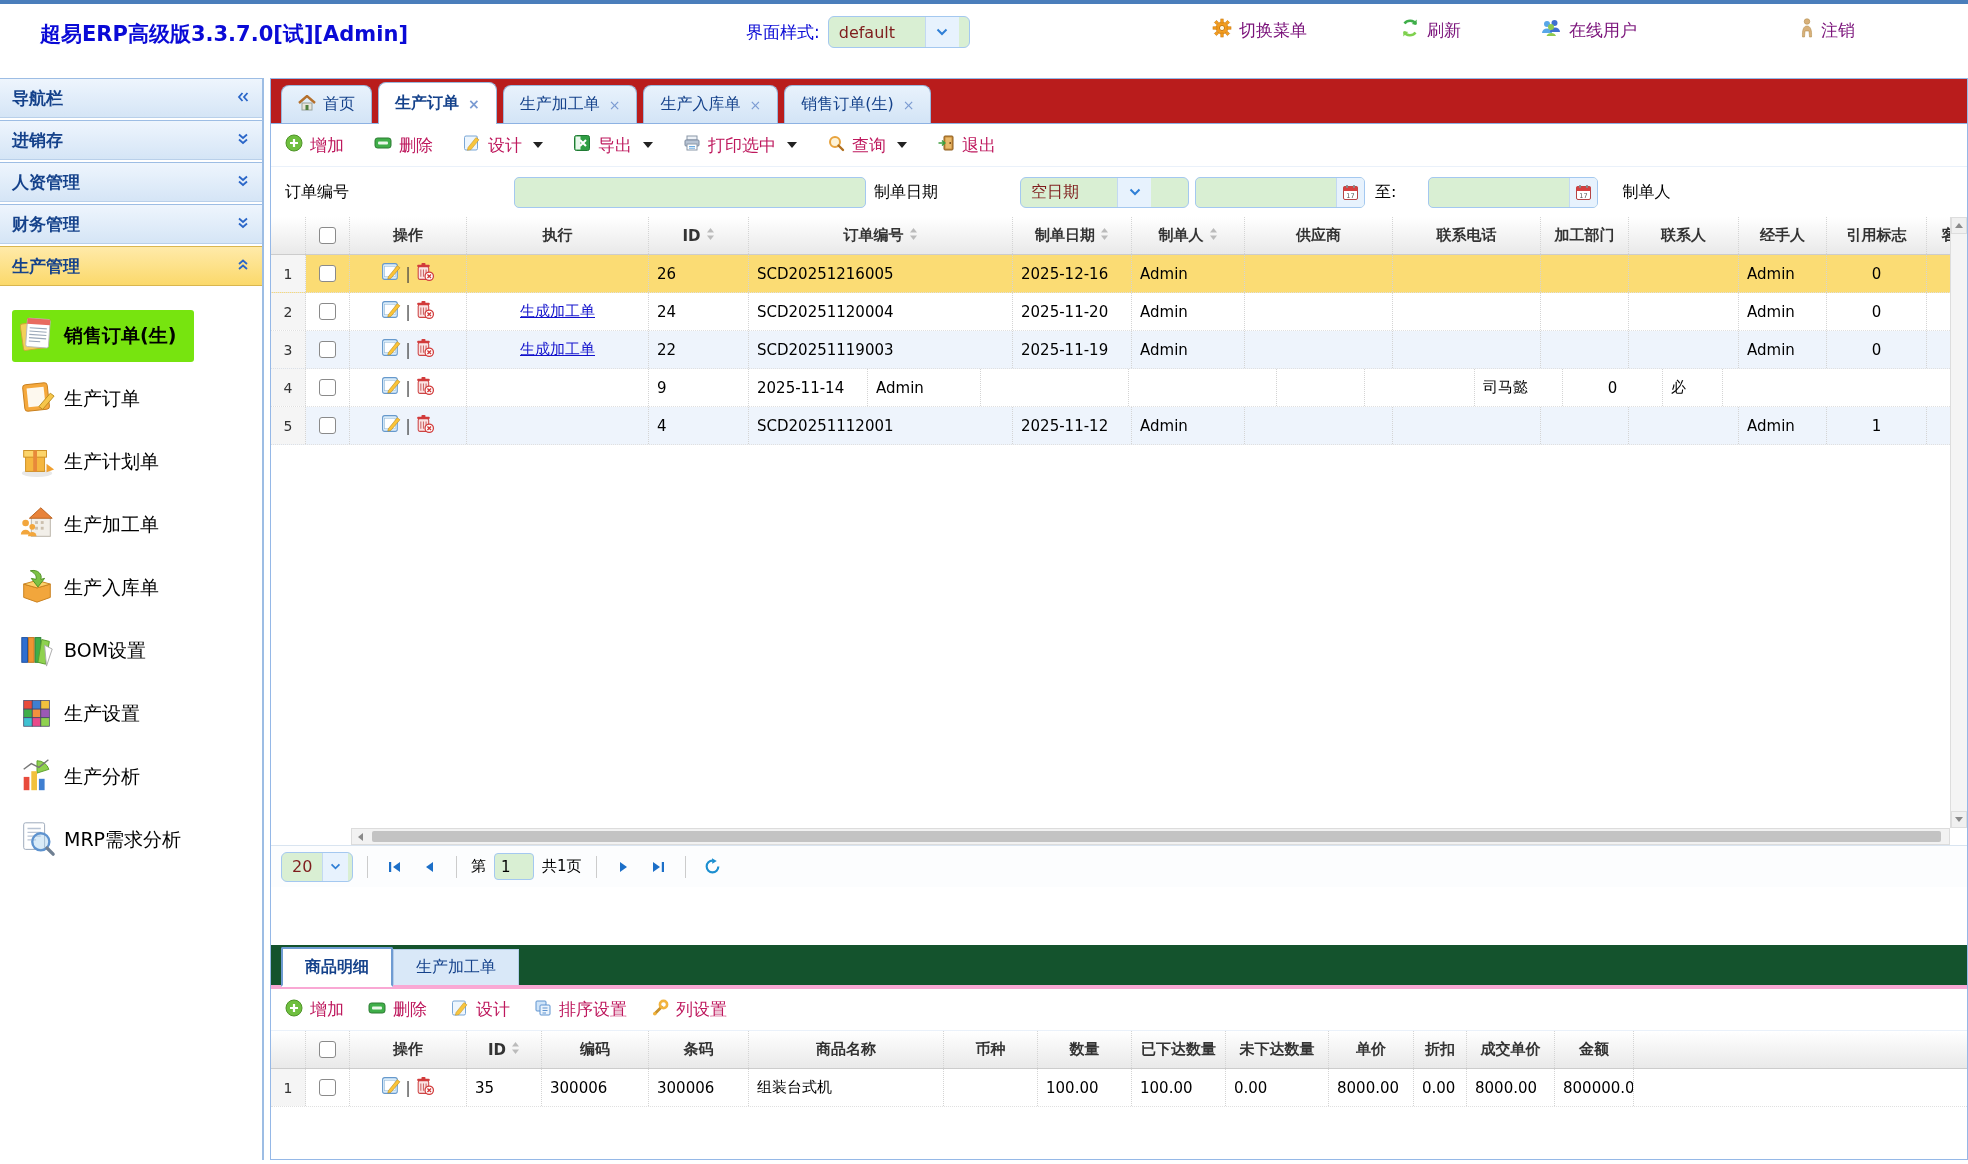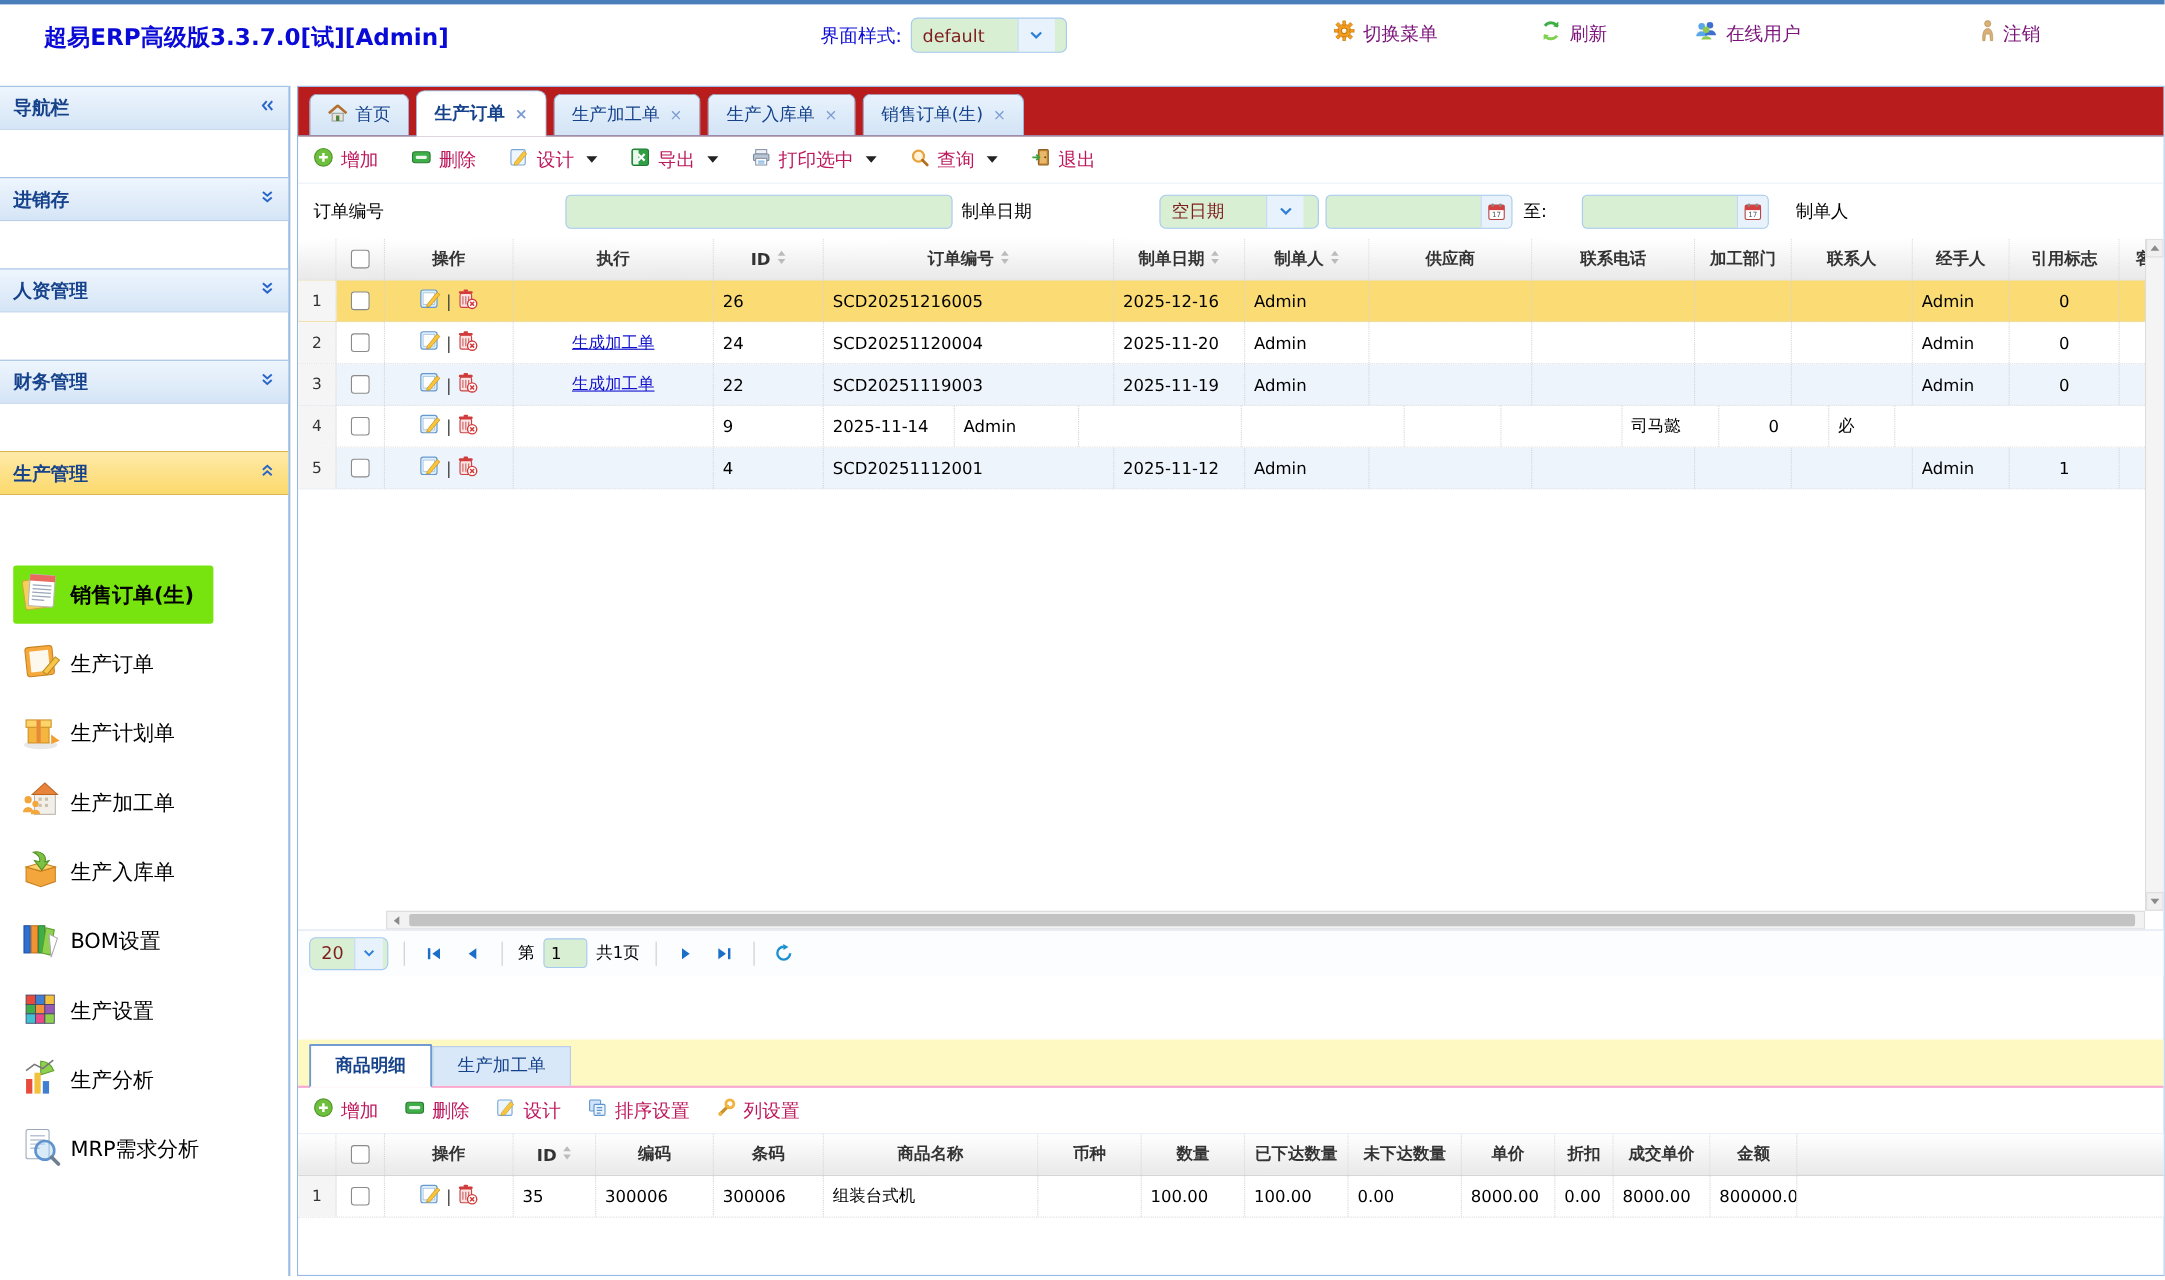--- a/index.html
+++ b/index.html
@@ -12,21 +12,21 @@
   .app-title { position:absolute; left:8px; top:16px; font-size:21px; font-weight:bold; color:#0a0ad6;margin-left:32px; }
   .style-group { position:absolute; left:746px; top:12px; display:flex; align-items:center; gap:8px; }
   .style-label { color:#0a0ad6; font-size:17px; }
   .sel-box { display:flex; align-items:stretch; height:32px; border:1px solid #a4c8f0; border-radius:6px; overflow:hidden; background:#d9efd3; cursor:pointer; }
   .sel-text { display:flex; align-items:center; padding:0 10px; font-size:16px; color:#7f1d1d; min-width:96px; }
   .sel-btn { width:34px; background:#e7f2fd; display:flex; align-items:center; justify-content:center; border-left:1px solid #c3d9f2; }
   .top-btn { position:absolute; top:14px; display:flex; align-items:center; gap:7px; color:#7a127a; font-size:17px; cursor:pointer; text-decoration:none; }
 
   
   .body { display:flex; height:1098px; padding-top:16px; }
-  .sidebar { width:264px; border-right:2px solid #9dbde4; display:flex; flex-direction:column; flex-shrink:0;gap:41px; }
+  .sidebar { width:264px; border-right:2px solid #9dbde4; display:flex; flex-direction:column; flex-shrink:0; }
   .sb-header { height:40px; margin-bottom:2px; display:flex; align-items:center; justify-content:space-between; padding:0 12px;
     background:linear-gradient(#eef5fd,#d5e5f6); border-top:1px solid #9dbde4; border-bottom:1px solid #b9d0ea;
     color:#15428b; font-size:17px; font-weight:bold; cursor:pointer; }
   .sb-header.active { background:linear-gradient(#ffeaa9,#fbd96b); border-top:1px solid #d9b64f; border-bottom:1px solid #d9b64f; }
   .sb-items { padding:16px 0 0 12px; display:flex; flex-direction:column; }
   .sb-item { height:63px; display:flex; align-items:center; gap:10px; font-size:19px; color:#000; cursor:pointer; }
   .sb-item .sel-wrap { display:flex; align-items:center; gap:8px; padding:5px 18px 5px 6px; border-radius:3px; }
   .sb-item.selected .sel-wrap { background:#77e40f; font-weight:bold; }
 
   .main { flex:1; margin-left:6px; border:1px solid #95b8e7; display:flex; flex-direction:column; background:#fff; overflow:hidden; }
@@ -81,21 +81,21 @@
   
   .pager { height:42px; display:flex; align-items:center; gap:8px; padding-left:10px; background:#fcfdfe; border-top:1px solid #d9e4f0; font-size:15px; }
   .pg-sel { height:30px; }
   .pg-input { width:40px; height:27px; background:#d9efd3; border:1px solid #a4c8f0; border-radius:4px; text-align:left; padding:0 6px; font-size:15px; font-family:inherit; }
   .vr { width:1px; height:22px; background:#ccc; margin:0 6px; }
   .pg-btn { display:flex; align-items:center; justify-content:center; width:26px; height:26px; cursor:pointer; }
 
   .gap58 { height:58px; }
 
   
-  .dtabs { height:44px; display:flex; align-items:flex-end; padding-left:10px; border-bottom:2px solid #f9a8d4; background:#fef9c3; }
+  .dtabs { height:44px; display:flex; align-items:flex-end; padding-left:10px; border-bottom:4px solid #f9a8d4; background:#14532d; }
   .dtab { display:flex; align-items:center; padding:0 22px; font-size:16px; color:#15428b; cursor:pointer; }
   .dtab.active { height:40px; background:#fff; border:2px solid #6f9bd2; border-bottom:2px solid #fff; margin-bottom:-2px; font-weight:bold; border-radius:2px 2px 0 0; }
   .dtab.inactive { height:36px; background:#d9e8f8; border:1px solid #b5cdea; border-bottom:none; }
   .d-num{width:35px}.d-cb{width:44px}.d-op{width:117px}.d-id{width:75px}.d-code{width:107px}.d-bar{width:100px}
   .d-name{width:195px}.d-cur{width:94px}.d-qty{width:94px}.d-del{width:94px}.d-und{width:103px}
   .d-price{width:85px}.d-disc{width:53px}.d-deal{width:88px}.d-amt{width:79px}
 </style>
 </head>
 <body>
 
@@ -406,21 +406,21 @@
                 <path d="M1.5 9 h6 M5 6.5 L7.8 9 L5 11.5" stroke="#3f9e3f" stroke-width="1.6" fill="none"></path>
               </svg></span>
           <span>退出</span>
         </div>
       </div>
 
       <div class="filterbar">
         <span>订单编号</span>
         <input class="f-input" style="width: 352px; margin-left: 165px;" value="">
         <span style="margin-left:8px">制单日期</span>
-        <div class="sel-box" style="width:145px; margin-left:116px; height:31px">
+        <div class="sel-box" style="width:169px; margin-left:82px; height:31px">
           <span class="sel-text">空日期</span>
           <span class="sel-btn">
               <svg width="12" height="8" viewBox="0 0 12 8">
                 <path d="M1.5 1.5 L6 6 L10.5 1.5" fill="none" stroke="#2f7fd6" stroke-width="2"></path>
               </svg>
             </span>
         </div>
         <div class="date-box" style="margin-left:6px">
           <input value="" style="">
           <span class="date-btn">

